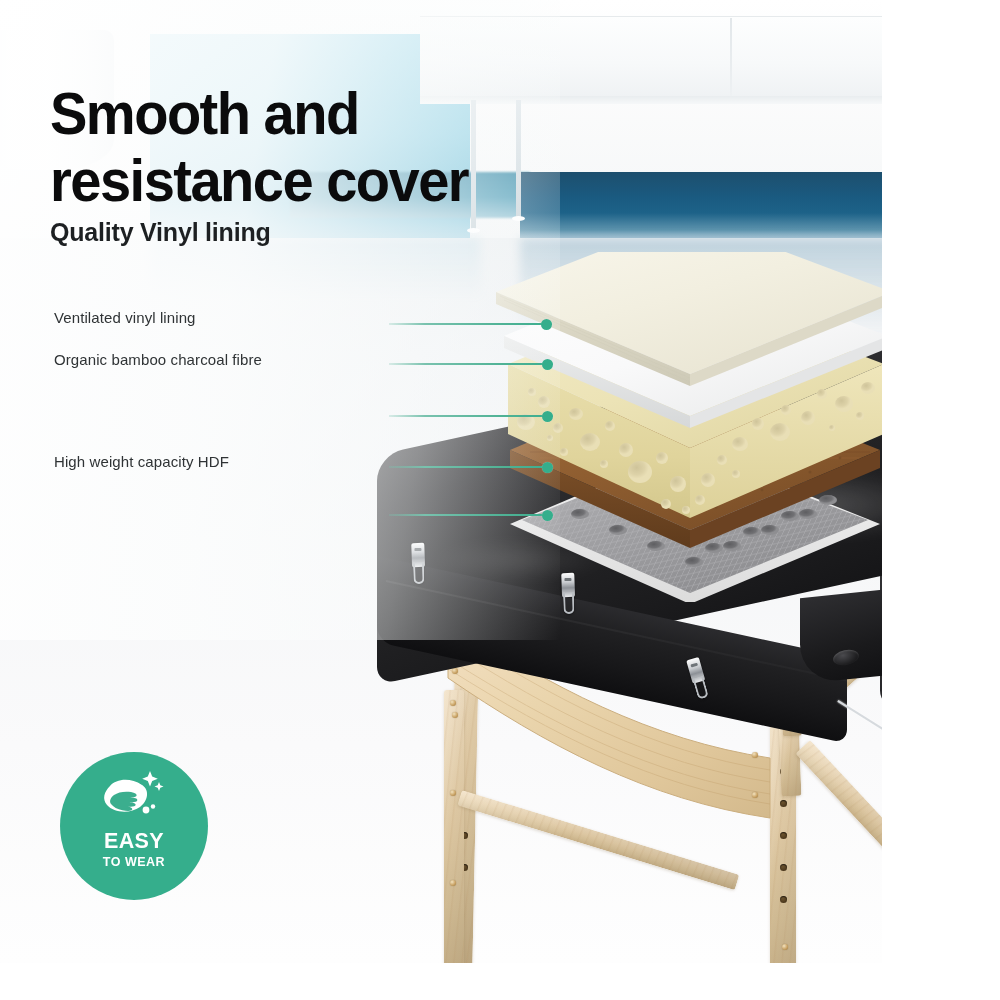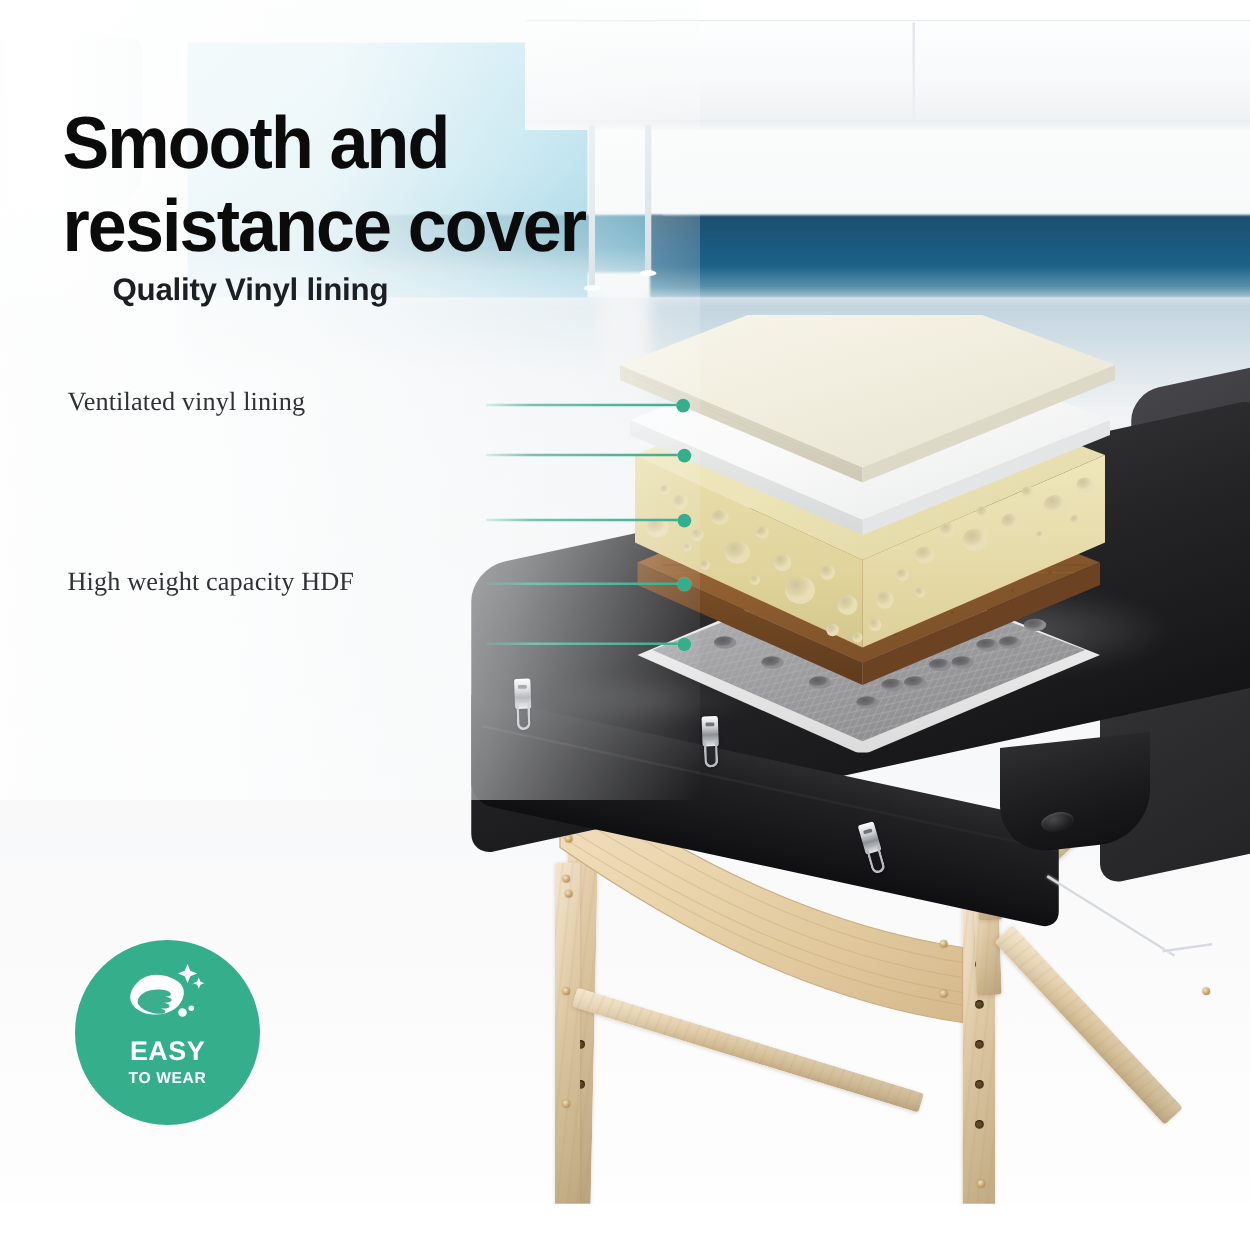--- a/index.html
+++ b/index.html
@@ -1,20 +1,20 @@
 <!DOCTYPE html>
 <html><head>
 <meta charset="utf-8">
 <title>Product Feature Infographic</title>
 <style>
   * { margin:0; padding:0; box-sizing:border-box; }
   html,body { width:1000px; height:1000px; overflow:hidden; background:#ffffff;
     font-family:"Liberation Sans", sans-serif; }
 
-  #stage { position:relative; width:1000px; height:1000px; overflow:hidden; background:#fdba74; }
+  #stage { position:relative; width:882px; height:1000px; overflow:hidden; background:#fdba74; }
 
   
   .bg-base { position:absolute; inset:0;
     background:linear-gradient(180deg,#ffffff 0%,#fdfdfd 6%,#f4f6f7 24%,#eef1f3 45%,#f2f4f5 66%,#fbfbfc 88%,#ffffff 100%); }
 
   .bg-ceiling { position:absolute; left:0; top:0; width:1000px; height:40px;
     background:linear-gradient(180deg,#ffffff,#fcfdfd); }
 
   
   .bg-cabinet { position:absolute; left:420px; top:16px; width:600px; height:86px;
@@ -130,34 +130,34 @@
   
   .cable { position:absolute; background:#d6dade; height:1.6px; transform-origin:left center;
     box-shadow:0 0 2px rgba(255,255,255,.9); }
 
   
   #stack { position:absolute; left:440px; top:252px; width:560px; height:350px; }
 
   
   .callouts { position:absolute; left:0; top:0; width:1000px; height:1000px; }
   .callout-label { position:absolute; white-space:nowrap;
-    font-family:Liberation Serif, serif; font-size:21px; font-weight:400;
+    font-family:Liberation Sans, sans-serif; font-size:15px; font-weight:400;
     color:#2f3335; letter-spacing:.1px; }
   .leader { position:absolute; height:1.7px;
     background:linear-gradient(90deg,rgba(123,196,176,.25) 0%,#79c2ae 22%,#4fb295 70%,#3bae8e 100%); }
   .leader-dot { position:absolute; width:11px; height:11px; border-radius:50%;
     background:#35ae8c; box-shadow:0 0 1px rgba(255,255,255,.5); }
 
   
   .heading { position:absolute; left:50px; font-family:"Liberation Sans", sans-serif;
     font-weight:700; color:#0b0b0c; letter-spacing:-1.6px; line-height:1; }
   #h-line1 { top:85px; font-size:59px; transform:scaleX(.95); transform-origin:left center; }
   #h-line2 { top:152px; font-size:59px; transform:scaleX(.95); transform-origin:left center; }
   #subheading { position:absolute; left:50px; top:218px; font-size:25px; font-weight:600;
-    color:#1d2022; letter-spacing:-.2px;margin-left:40px; }
+    color:#1d2022; letter-spacing:-.2px; }
 
   
   .badges { position:absolute; left:60px; top:752px; display:flex; gap:24px; }
   .badge { position:relative; width:148px; height:148px; border-radius:50%;
     display:flex; flex-direction:column; align-items:center; }
   .badge-icon { margin-top:17px; width:72px; height:56px; }
   .badge-t1 { margin-top:4px; font-size:21.5px; font-weight:700; color:#ffffff; letter-spacing:.4px; }
   .badge-t2 { margin-top:1px; font-size:12.5px; font-weight:700; color:#ffffff; letter-spacing:.5px; }
 </style>
 </head>
@@ -518,20 +518,21 @@
   <div class="fog"></div>
 
   <div class="heading" id="h-line1">Smooth and</div>
   <div class="heading" id="h-line2">resistance cover</div>
   <div id="subheading">Quality Vinyl lining</div>
 
   <div class="callouts" id="callouts">
       <div class="callout-label" style="left: 54px; top: 309px;">Ventilated vinyl lining</div>
       <div class="leader" style="left: 389px; top: 323px; width: 163px;"></div>
       <div class="leader-dot" style="left: 541px; top: 318.5px; background: rgb(53, 174, 140);"></div>
+      <div class="callout-label" style="left: 54px; top: 351px;">Organic bamboo charcoal fibre</div>
       <div class="leader" style="left: 389px; top: 363px; width: 164px;"></div>
       <div class="leader-dot" style="left: 542px; top: 358.5px; background: rgb(53, 174, 140);"></div>
       <div class="leader" style="left: 389px; top: 415px; width: 164px;"></div>
       <div class="leader-dot" style="left: 542px; top: 410.5px; background: rgb(53, 174, 140);"></div>
       <div class="callout-label" style="left: 54px; top: 453px;">High weight capacity HDF</div>
       <div class="leader" style="left: 389px; top: 466px; width: 164px;"></div>
       <div class="leader-dot" style="left: 542px; top: 461.5px; background: rgb(53, 174, 140);"></div>
       <div class="leader" style="left: 389px; top: 514px; width: 164px;"></div>
       <div class="leader-dot" style="left: 542px; top: 509.5px; background: rgb(53, 174, 140);"></div>
     </div>

